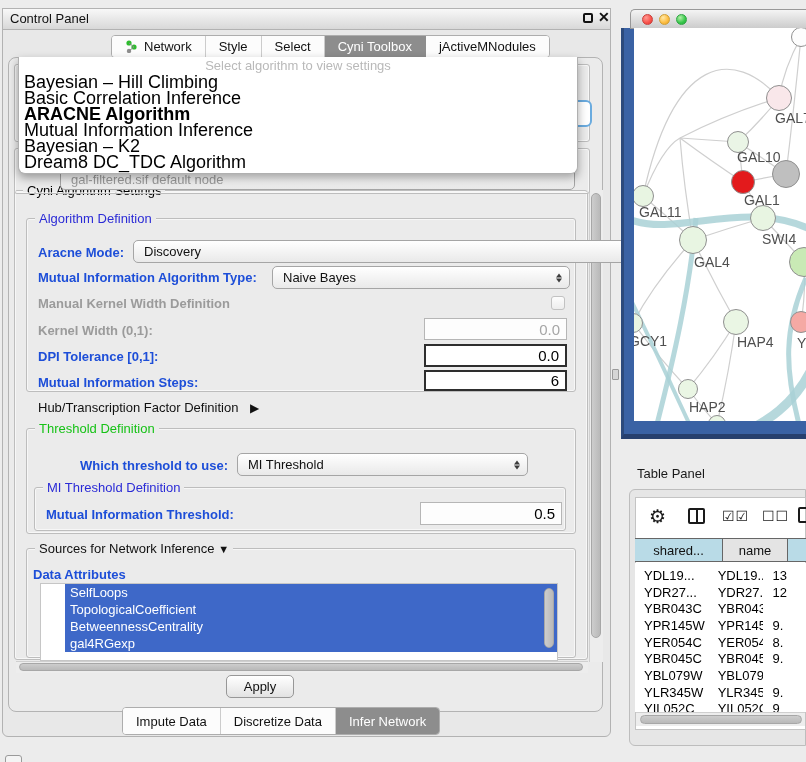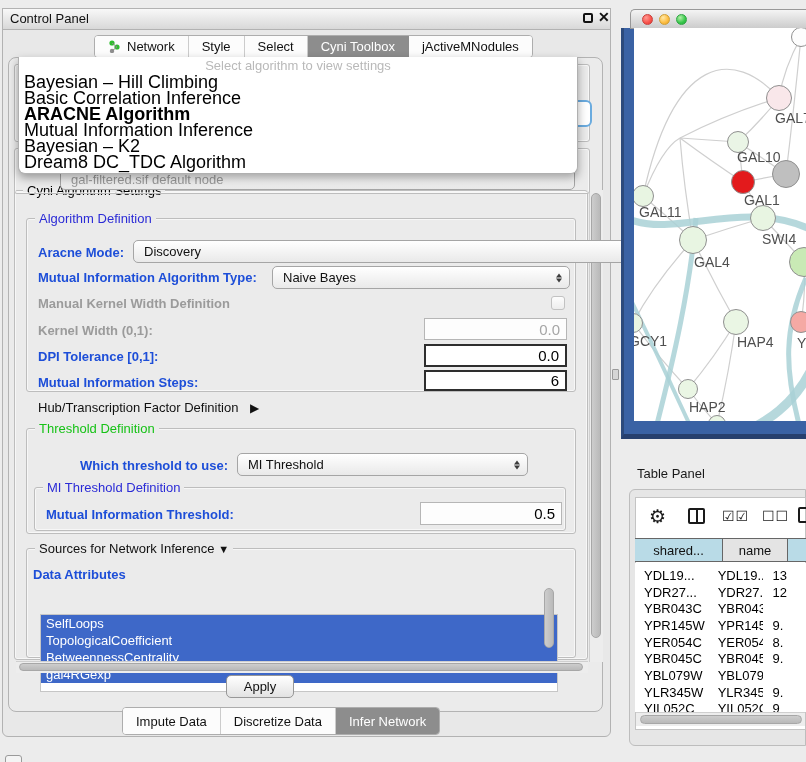--- a/index.html
+++ b/index.html
@@ -10,21 +10,21 @@
   
   .cp-window{left:2px;top:8px;width:609px;height:729px;background:#e8e8e8;
              border:1px solid #b2b2b2;border-radius:0 0 6px 6px;}
   .cp-titlebar{left:2px;top:8px;width:609px;height:22px;
                background:linear-gradient(#f8f8f8,#d8d8d8);border:1px solid #b2b2b2;}
   .cp-title{left:10px;top:11px;font-size:13px;color:#111;}
   .win-float{left:583px;top:13px;width:10px;height:10px;border:2px solid #111;border-radius:2px;}
   .win-close{left:598px;top:9px;font-size:14px;font-weight:bold;color:#111;}
 
   
-  .tabstrip{left:94px;top:35px;height:23px;display:flex;background:#fcfcfc;
+  .tabstrip{left:111px;top:35px;height:23px;display:flex;background:#fcfcfc;
             border:1px solid #adadad;border-radius:4px;overflow:hidden;}
   .tab{display:flex;align-items:center;padding:0 13px;font-size:13px;color:#111;
        border-right:1px solid #cccccc;background:#fcfcfc;white-space:nowrap;}
   .tab:last-child{border-right:none;}
   .tab.sel{background:#8d8d8d;color:#ffffff;border-right-color:#8d8d8d;}
   .tab .neticon{margin-right:6px;width:13px;height:13px;display:inline-block;}
 
   
   .content-panel{left:8px;top:57px;width:595px;height:655px;background:#ebebeb;
                  border:1px solid #b3b3b3;border-radius:8px;}
@@ -237,21 +237,21 @@
     <span style="color:#000">0.5</span>
   </div>
 
   <div class="abs group" style="left:26px;top:548px;width:550px;height:110px;">
     <span class="group-label" style="color:#111;">
       <span>Sources for Network Inference</span>
       <span style="font-size:11px;">▼</span>
     </span>
   </div>
   <div class="abs flabel" style="left:33px;top:567px;">Data Attributes</div>
-  <div class="abs attr-list" style="left:40px;top:614px;width:518px;height:78px;">
+  <div class="abs attr-list" style="left:40px;top:583px;width:518px;height:78px;padding-left:24px;">
     <div id="attr-items">
         <div class="attr-item" style="background: rgb(62, 104, 200);">SelfLoops</div>
         <div class="attr-item" style="background: rgb(62, 104, 200);">TopologicalCoefficient</div>
         <div class="attr-item" style="background: rgb(62, 104, 200);">BetweennessCentrality</div>
         <div class="attr-item" style="background: rgb(62, 104, 200);">gal4RGexp</div>
       </div>
   </div>
   <div class="abs vthumb" style="left:544px;top:588px;width:10px;height:60px;"></div>
 
   <div class="abs htrack" style="left:16px;top:661px;width:572px;height:12px;"></div>

